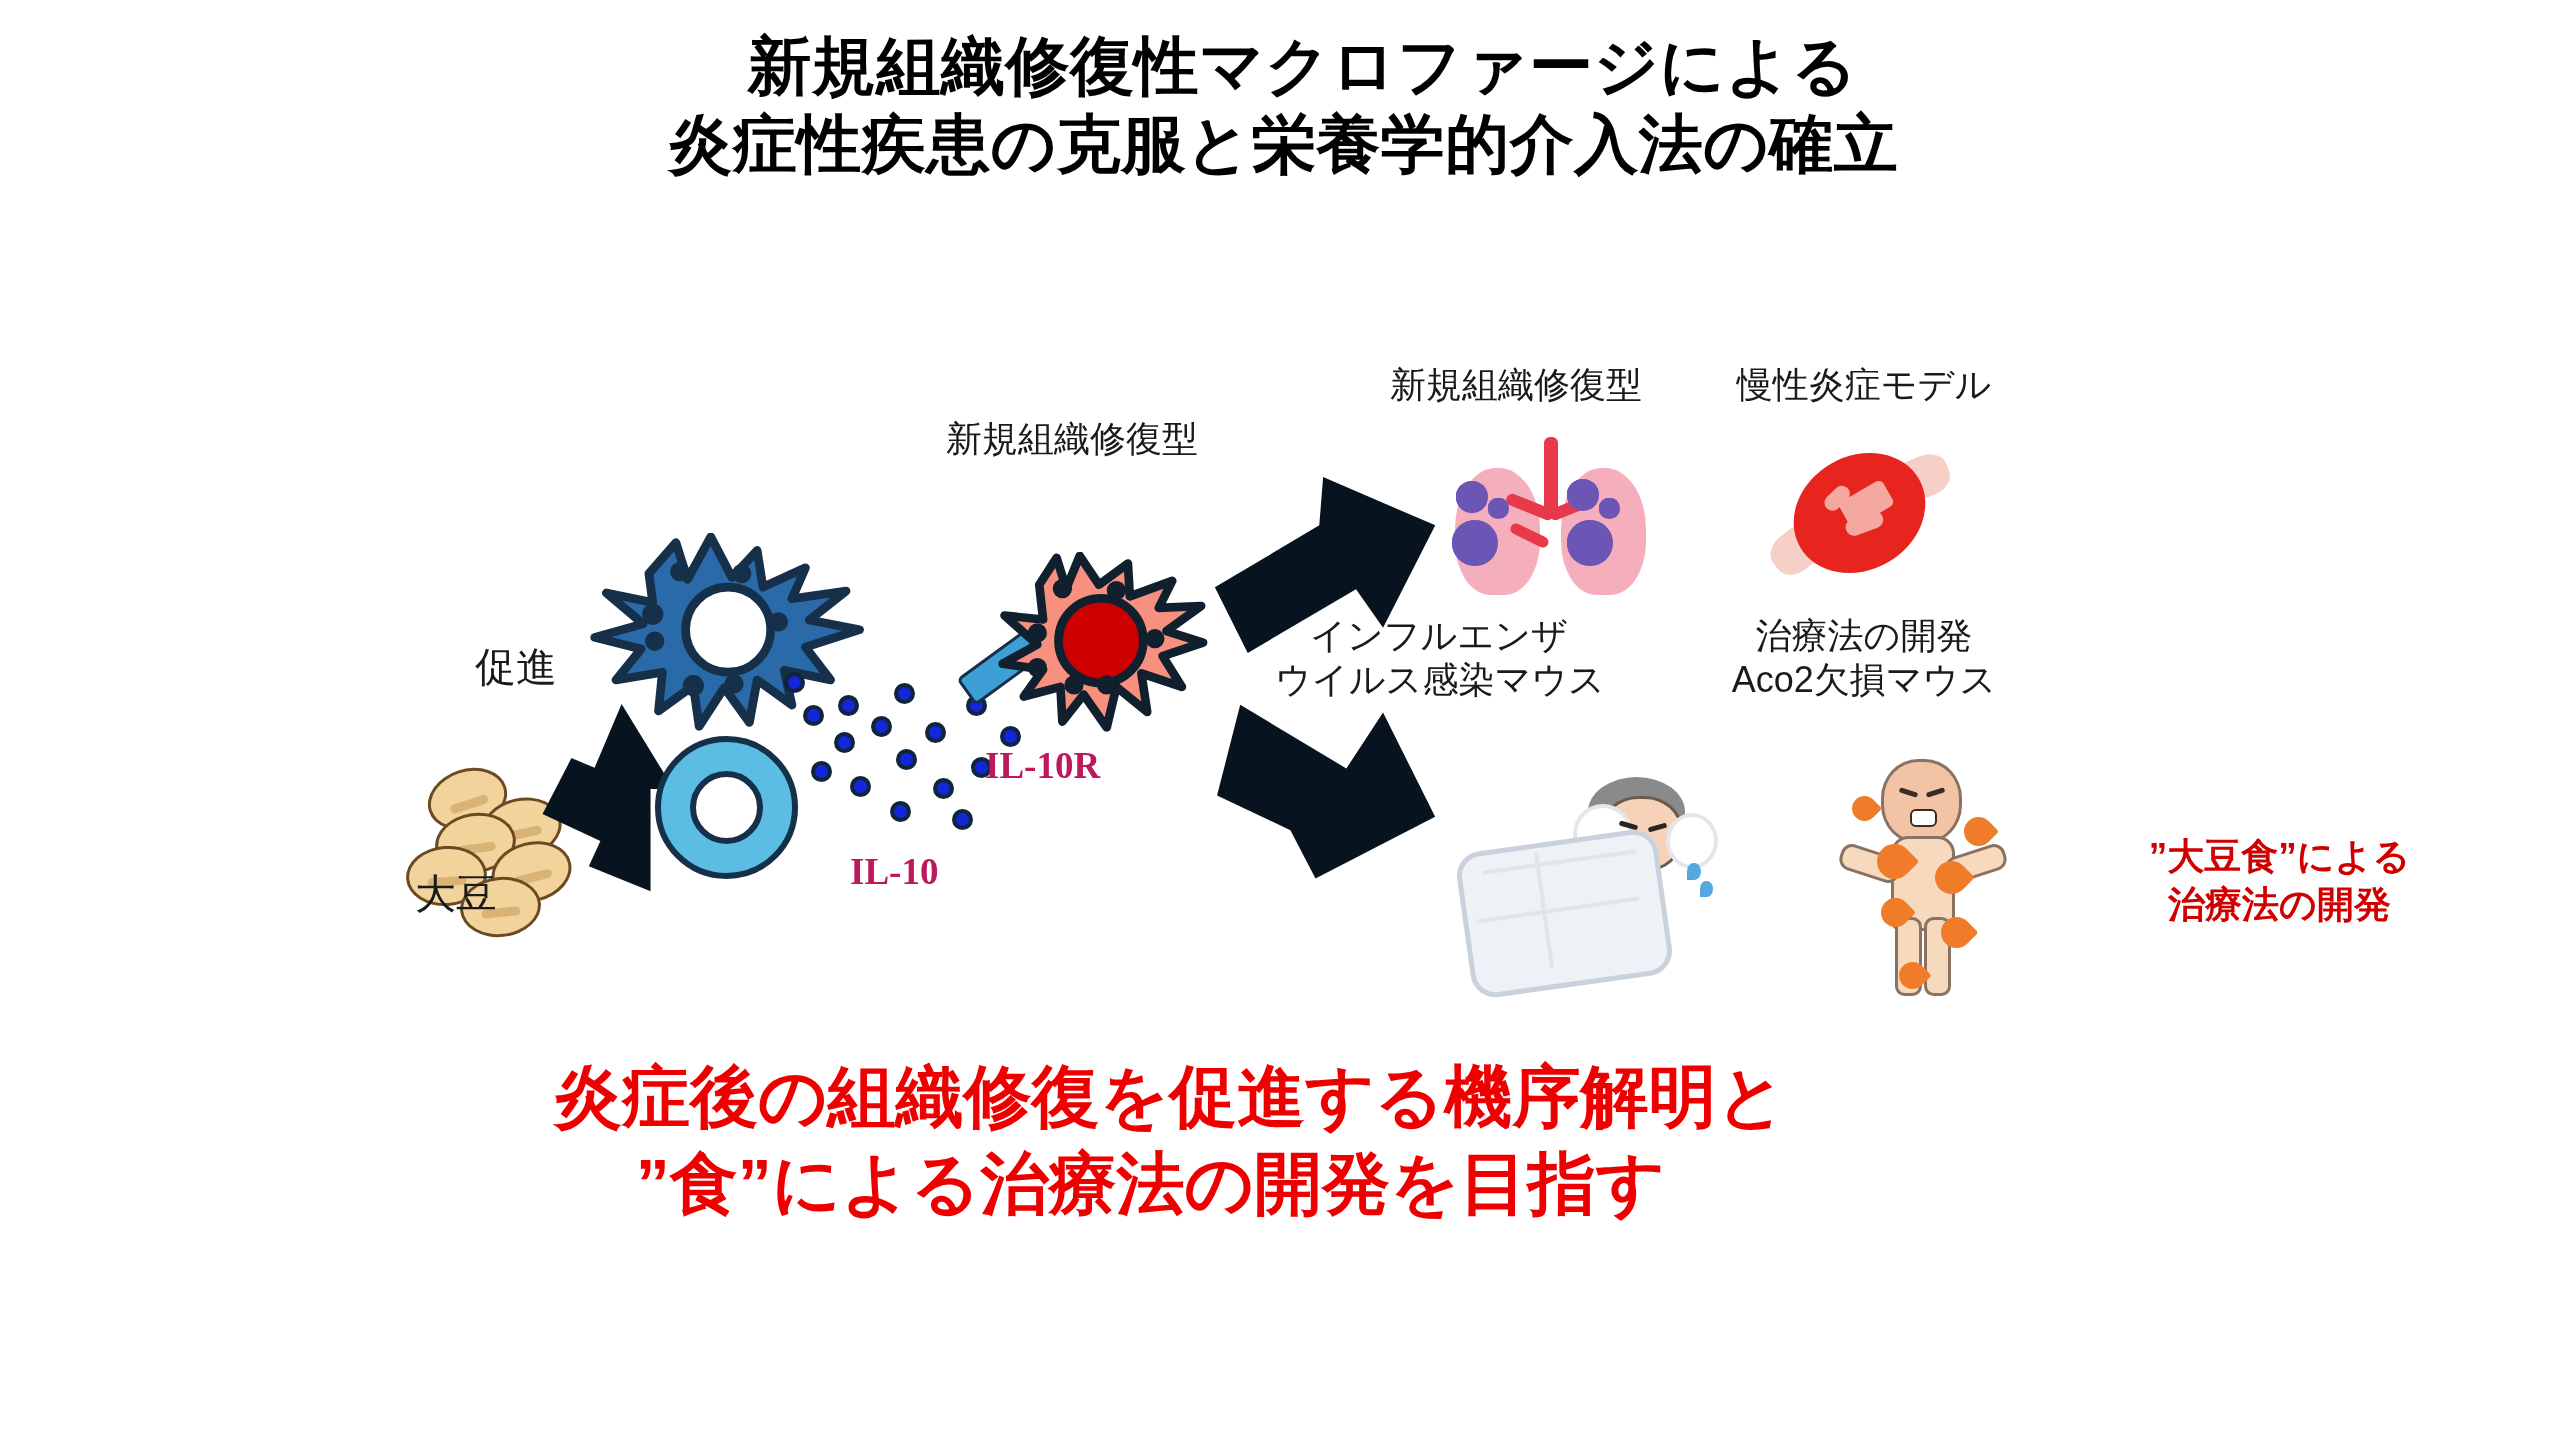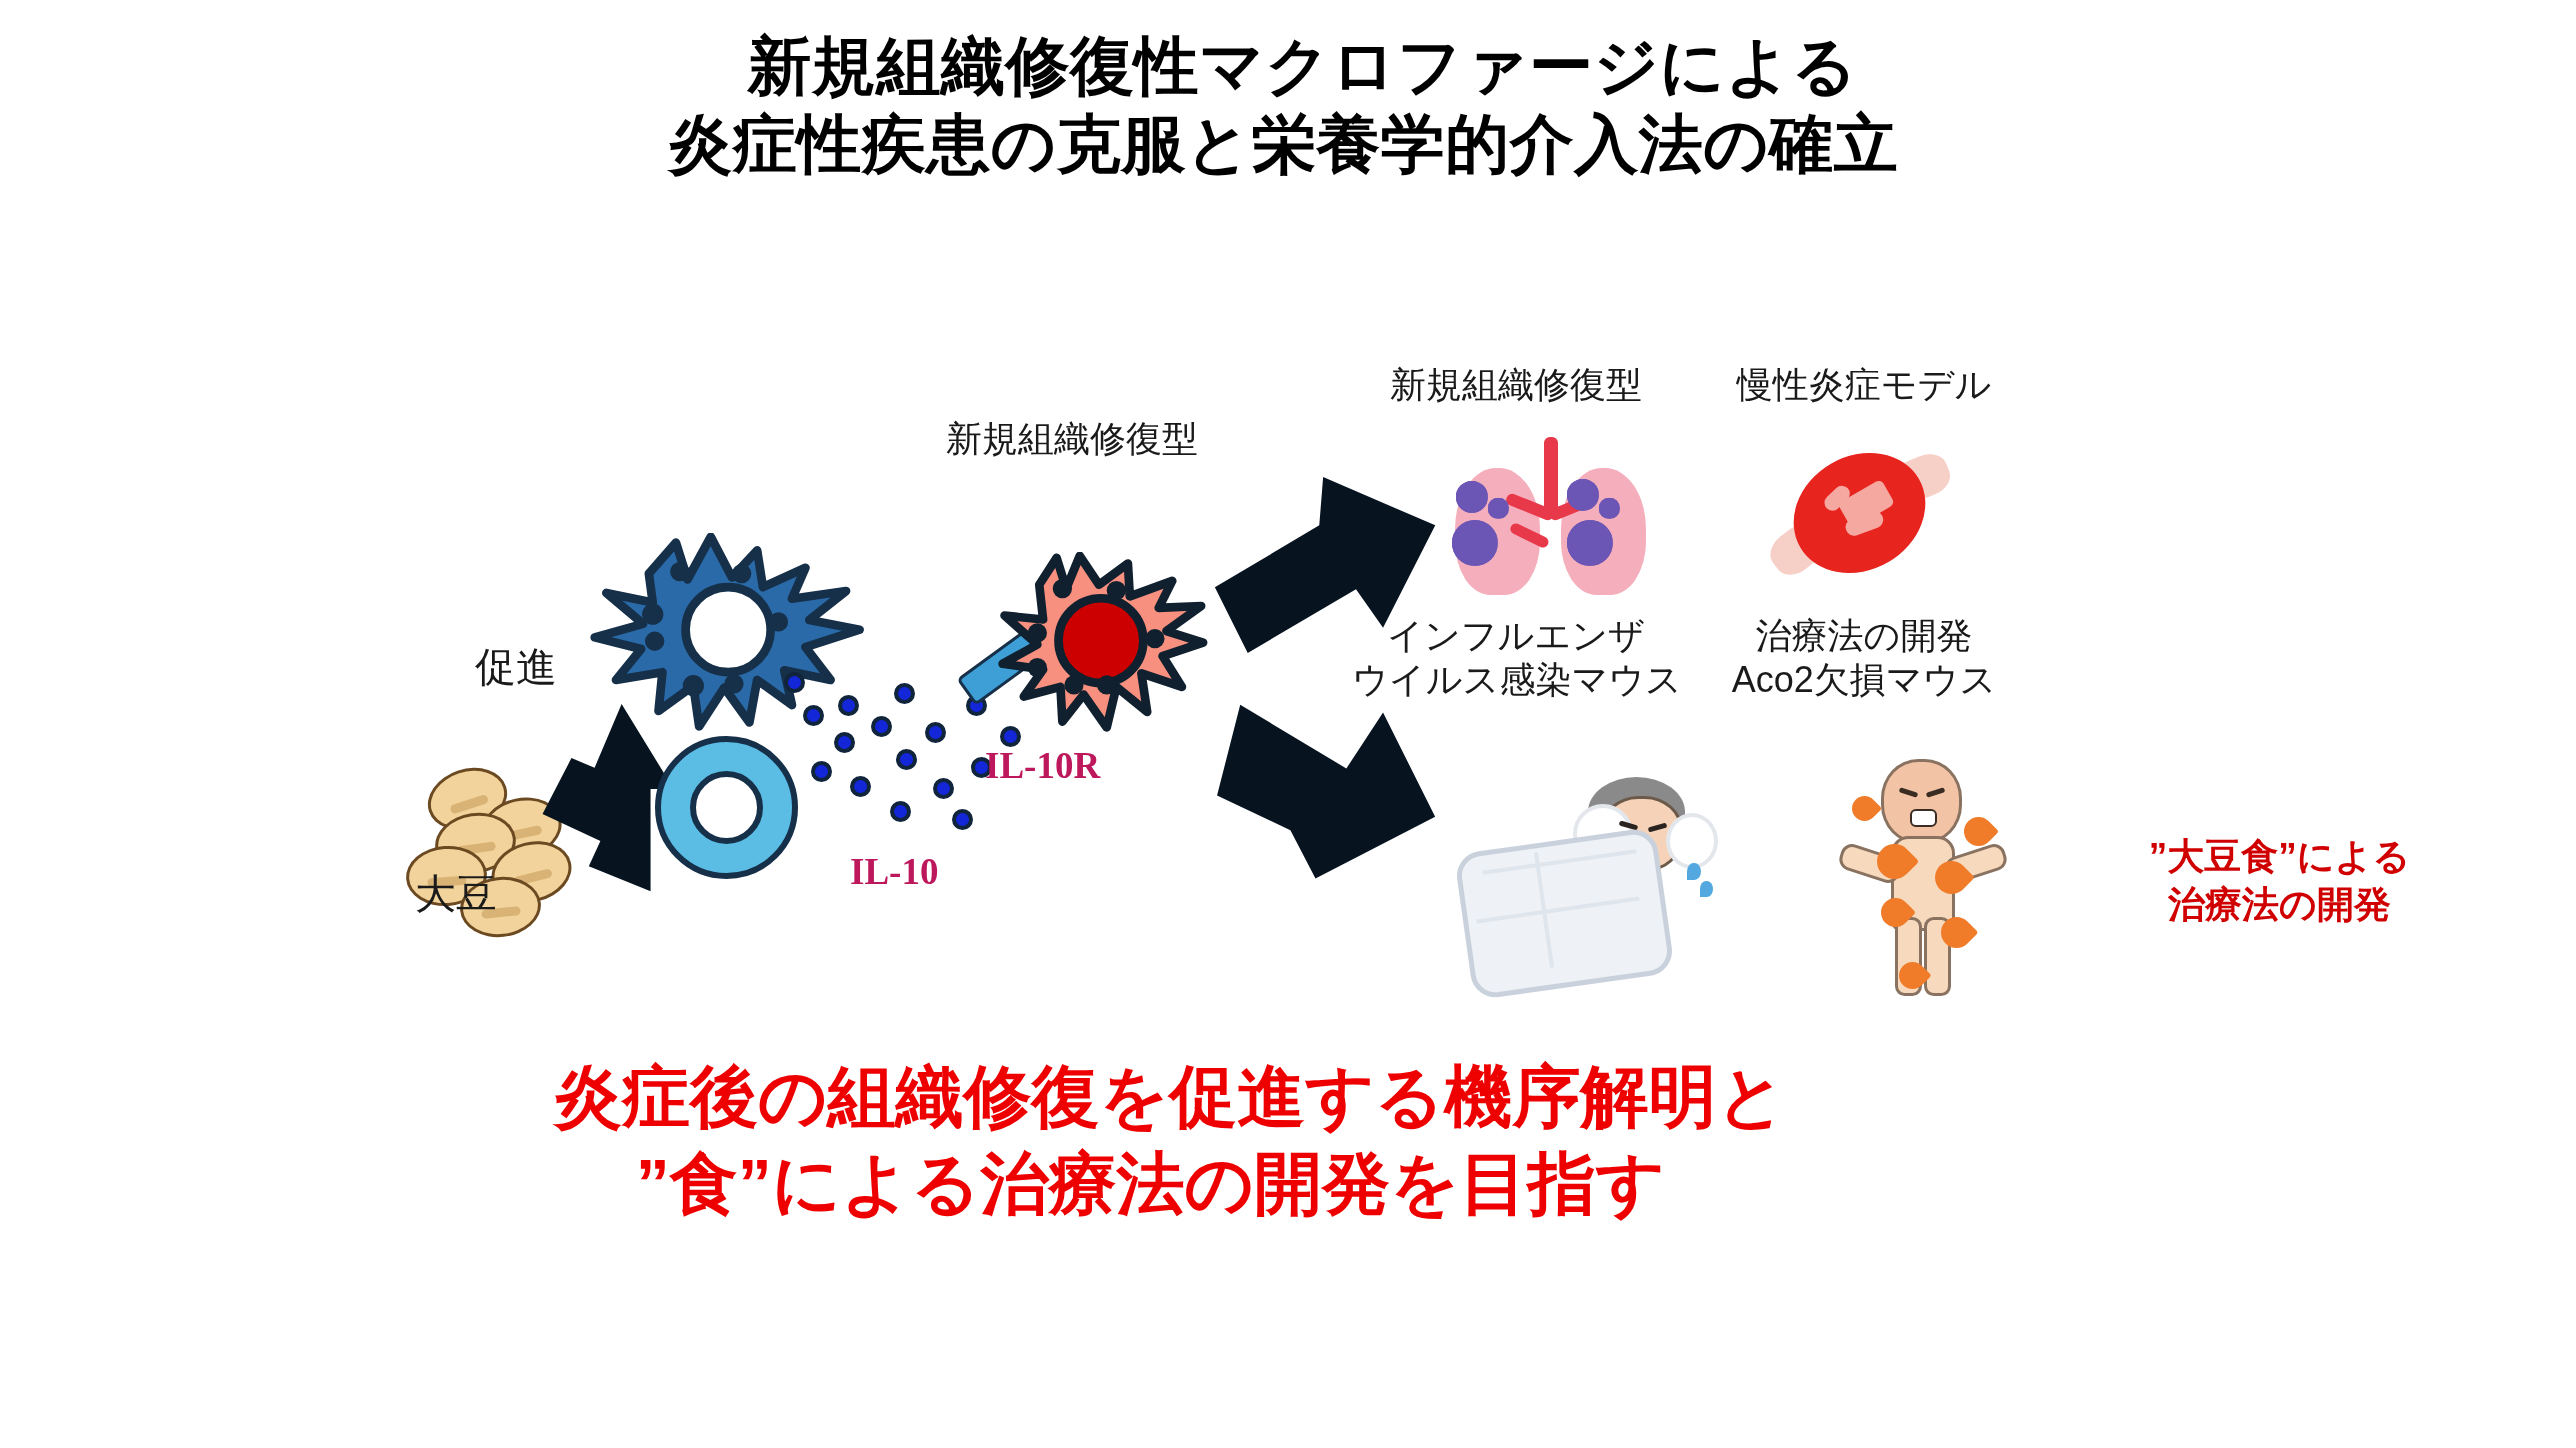--- a/index.html
+++ b/index.html
@@ -241,21 +241,21 @@
     <div class="bronchus" style="left:99px;top:64px;width:50px;height:11.6px;border-radius:5.8px;transform:rotate(-22deg);"></div>
     <div class="bronchus" style="left:60px;top:93px;width:41px;height:10.6px;border-radius:5.8px;transform:rotate(26deg);"></div>
     <div class="virus" style="left:11.6px;top:48px;width:23px;height:23px;"></div>
     <div class="virus" style="left:42px;top:64px;width:14.5px;height:14.5px;"></div>
     <div class="virus" style="left:9.7px;top:89px;width:33px;height:33px;"></div>
     <div class="virus" style="left:122px;top:46px;width:23px;height:23px;"></div>
     <div class="virus" style="left:153px;top:64px;width:14.5px;height:14.5px;"></div>
     <div class="virus" style="left:124px;top:89px;width:33px;height:33px;"></div>
   </div>
 
-  <div class="abs center-txt" style="left:1352px;top:614px;width:328px;">
+  <div class="abs center-txt" style="left:1275px;top:614px;width:328px;">
     <div class="jp-label">インフルエンザ</div>
     <div class="jp-label">ウイルス感染マウス</div>
   </div>
 
   <div class="abs center-txt jp-label" style="left:1700px;top:363px;width:328px;">慢性炎症モデル</div>
 
   <div class="abs" style="left:1758px;top:423px;width:203px;height:180px;transform:rotate(-30deg);">
     <div class="muscle-tendon" style="left:1.9px;top:70px;width:54px;height:41px;transform:rotate(-8deg);"></div>
     <div class="muscle-tendon" style="left:147px;top:70px;width:54px;height:41px;transform:rotate(8deg);"></div>
     <div class="muscle-body" style="left:33px;top:33px;width:137px;height:114px;"></div>

